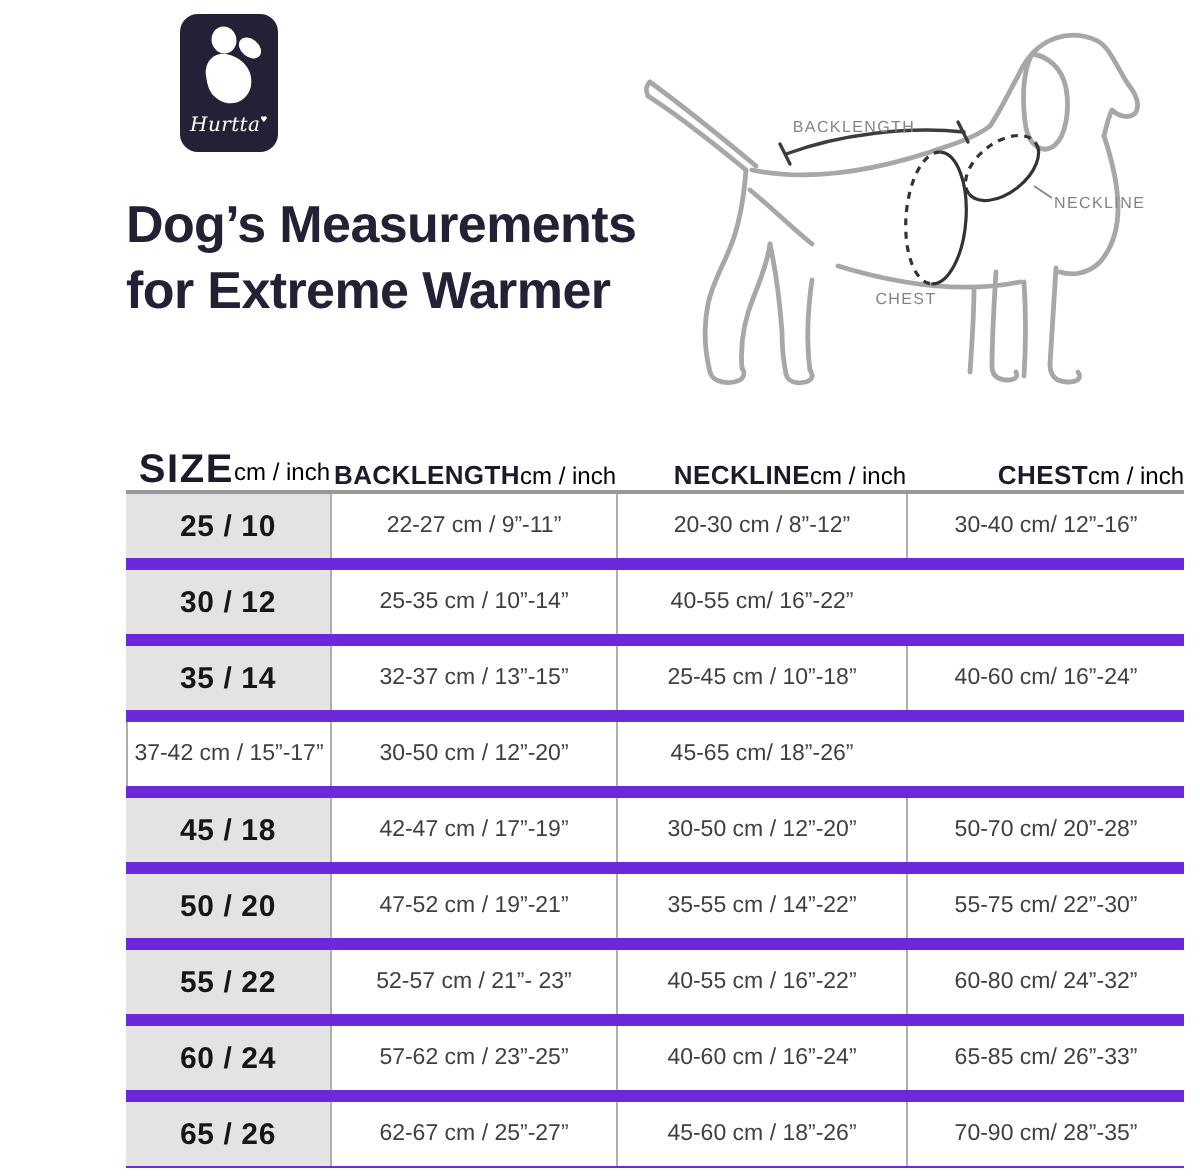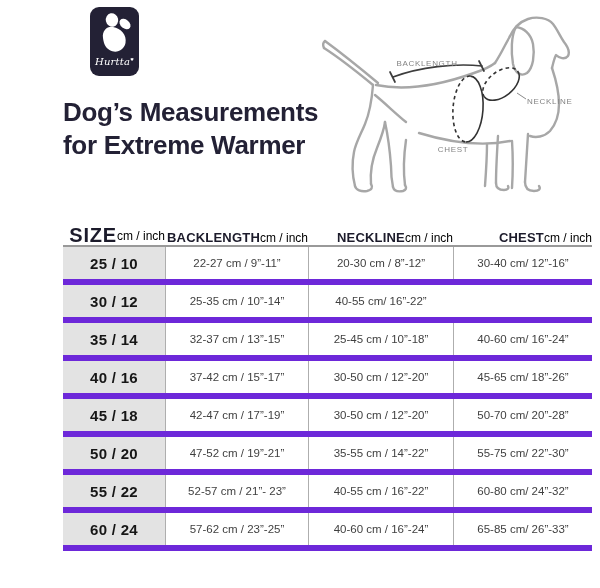--- a/index.html
+++ b/index.html
@@ -166,21 +166,20 @@
   </div>
 
   <div class="trow">
     <div class="td size">35 / 14</div>
     <div class="td vline">32-37 cm / 13”-15”</div>
     <div class="td vline">25-45 cm / 10”-18”</div>
     <div class="td vline">40-60 cm/ 16”-24”</div>
   </div>
 
   <div class="trow">
-    <div class="td size">40 / 16</div>
     <div class="td vline">37-42 cm / 15”-17”</div>
     <div class="td vline">30-50 cm / 12”-20”</div>
     <div class="td vline">45-65 cm/ 18”-26”</div>
   </div>
 
   <div class="trow">
     <div class="td size">45 / 18</div>
     <div class="td vline">42-47 cm / 17”-19”</div>
     <div class="td vline">30-50 cm / 12”-20”</div>
     <div class="td vline">50-70 cm/ 20”-28”</div>
@@ -200,14 +199,20 @@
     <div class="td vline">60-80 cm/ 24”-32”</div>
   </div>
 
   <div class="trow">
     <div class="td size">60 / 24</div>
     <div class="td vline">57-62 cm / 23”-25”</div>
     <div class="td vline">40-60 cm / 16”-24”</div>
     <div class="td vline">65-85 cm/ 26”-33”</div>
   </div>
 
+  <div class="trow">
+    <div class="td size">65 / 26</div>
+    <div class="td vline">62-67 cm / 25”-27”</div>
+    <div class="td vline">45-60 cm / 18”-26”</div>
+    <div class="td vline">70-90 cm/ 28”-35”</div>
+  </div>
 </div>
 </div>
 
 </body></html>

